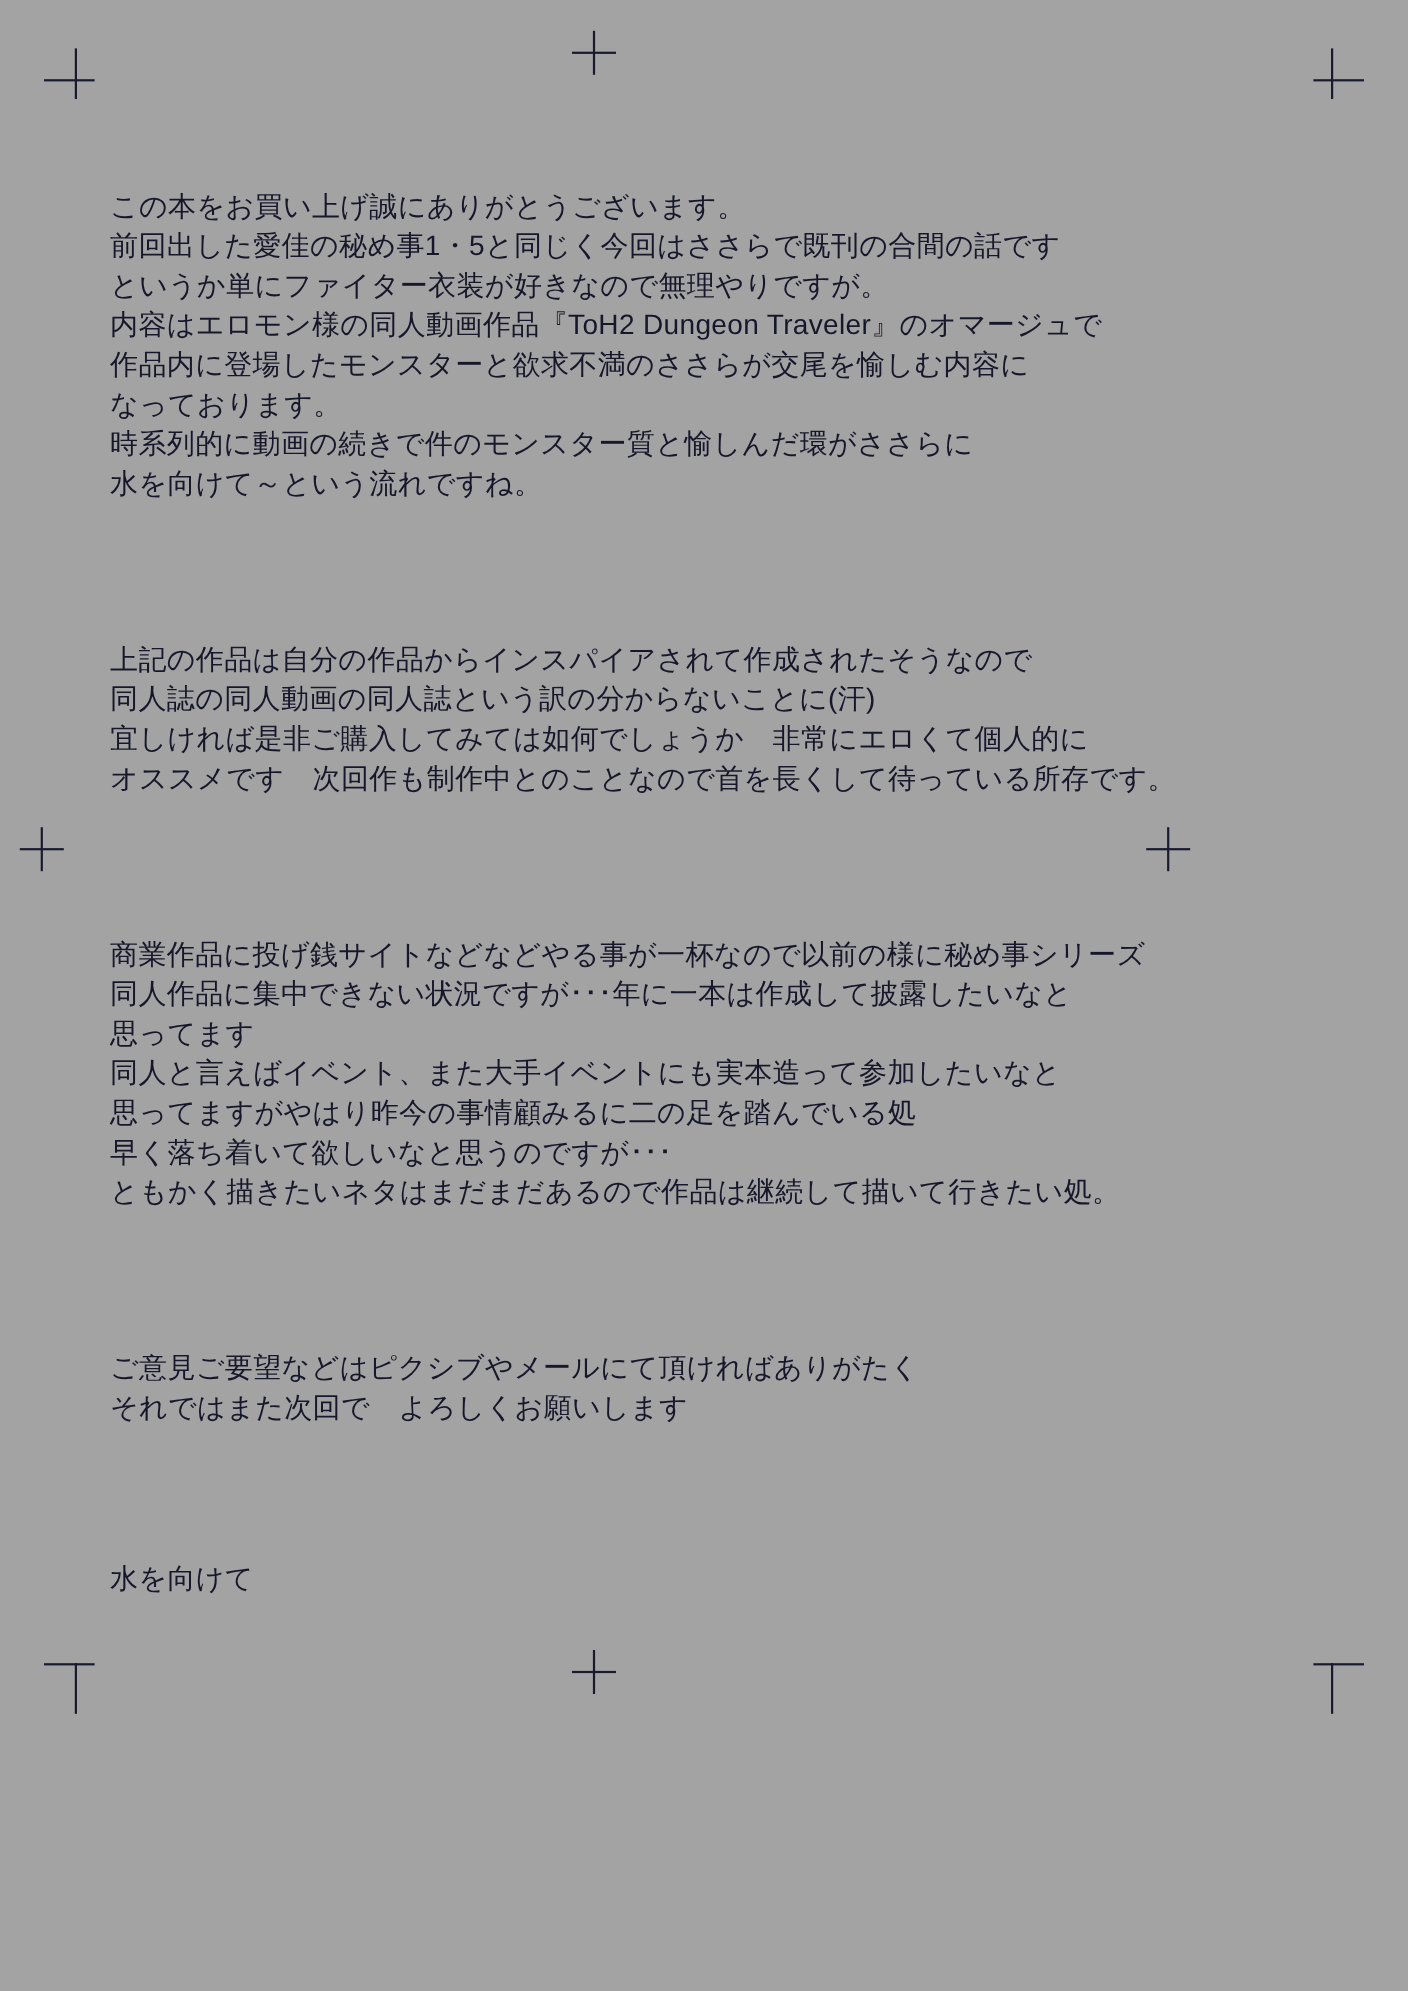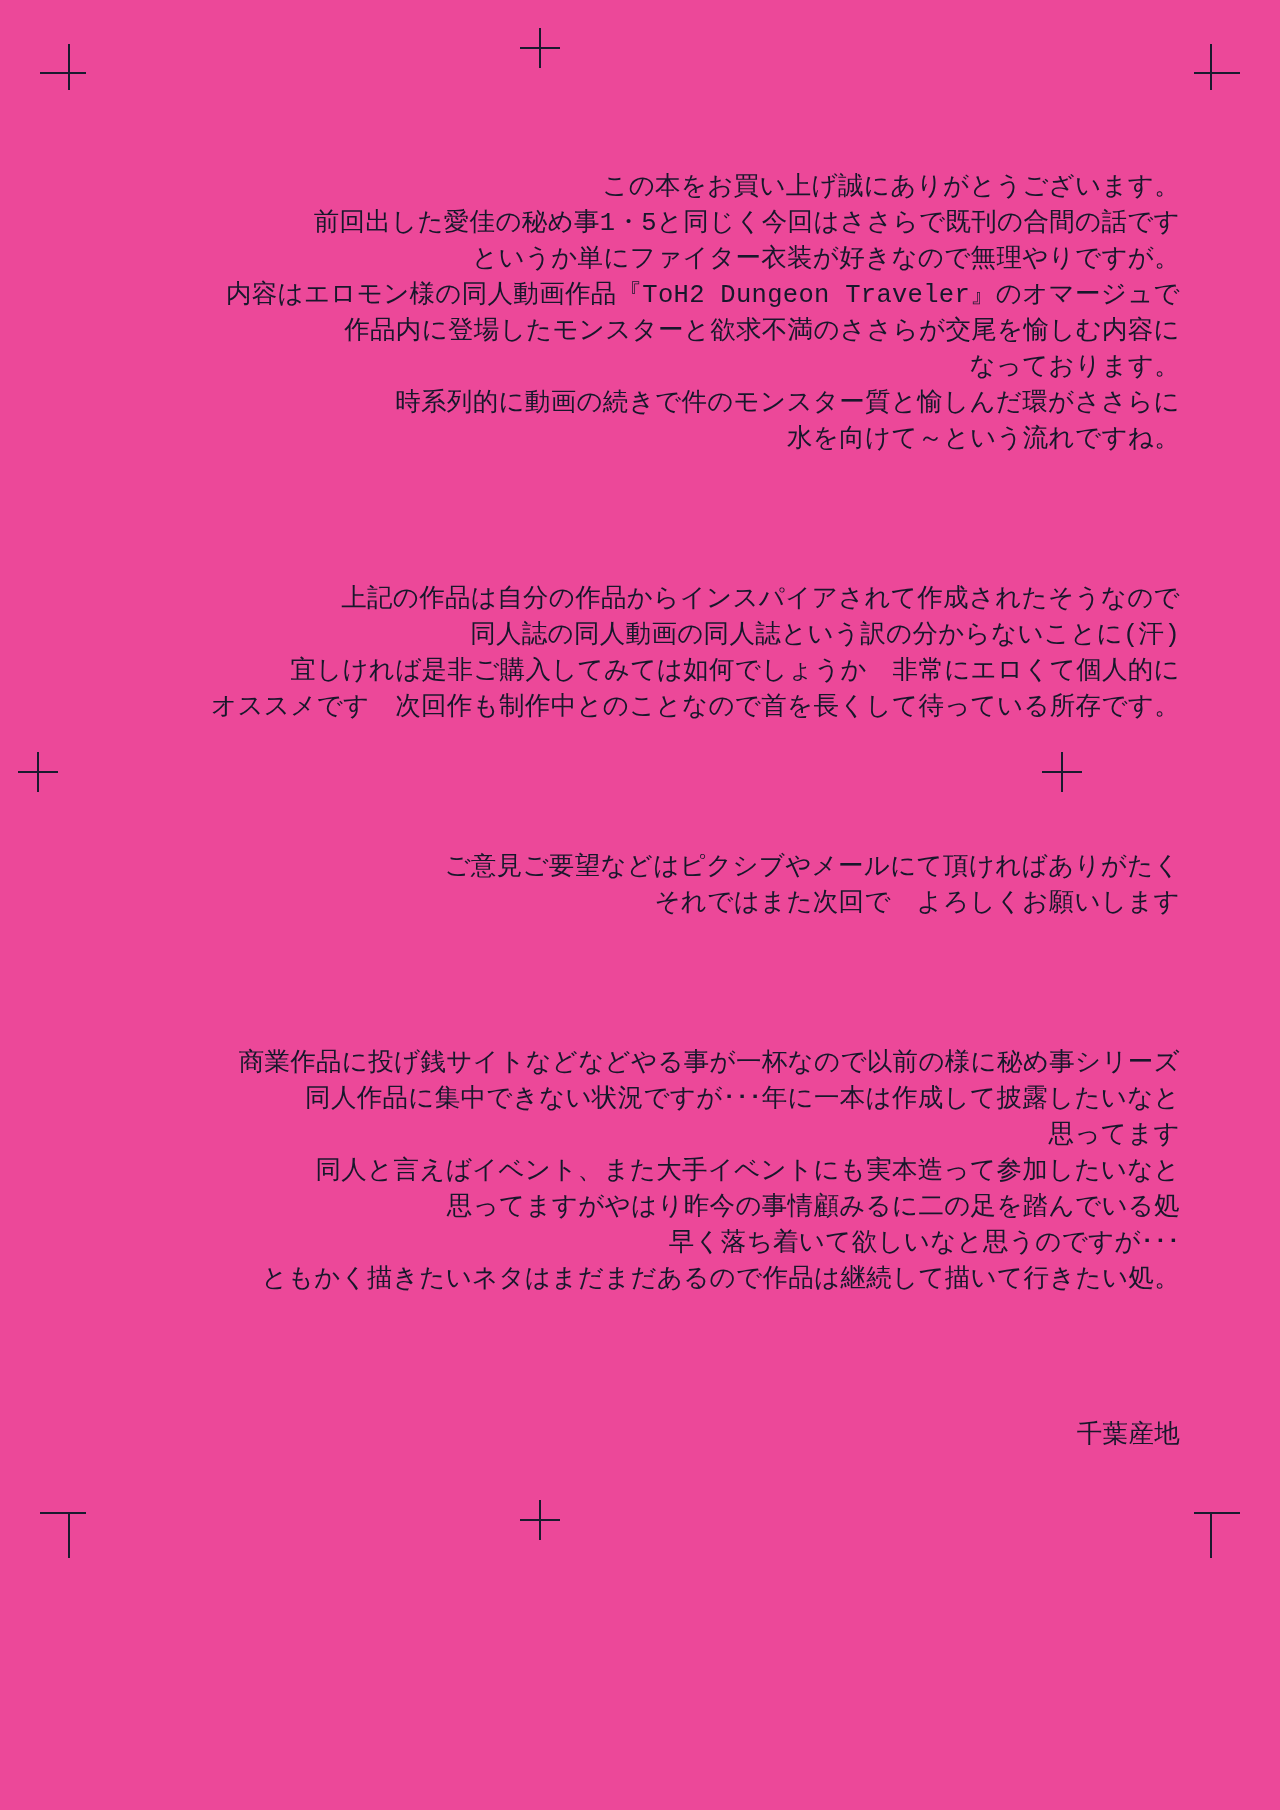--- a/index.html
+++ b/index.html
@@ -4,24 +4,23 @@
 <style>
   html, body {
     margin: 0;
     padding: 0;
     background: #ffffff;
   }
   .page {
     position: relative;
     width: 1280px;
     height: 1810px;
-    background: #ec4899;
+    background: #a3a3a3;
     overflow: hidden;
-    font-family: Liberation Mono, monospace;
-    text-align: right;
+    font-family: Liberation Sans, sans-serif;
   }
 
   
   .mark {
     position: absolute;
     pointer-events: none;
   }
   .mark span {
     position: absolute;
     background: #1a1a2e;
@@ -100,25 +99,25 @@
 というか単にファイター衣装が好きなので無理やりですが。
 内容はエロモン様の同人動画作品『ToH2 Dungeon Traveler』のオマージュで
 作品内に登場したモンスターと欲求不満のささらが交尾を愉しむ内容に
 なっております。
 時系列的に動画の続きで件のモンスター質と愉しんだ環がささらに
 水を向けて～という流れですね。</p>
     <p class="para">上記の作品は自分の作品からインスパイアされて作成されたそうなので
 同人誌の同人動画の同人誌という訳の分からないことに(汗)
 宜しければ是非ご購入してみては如何でしょうか　非常にエロくて個人的に
 オススメです　次回作も制作中とのことなので首を長くして待っている所存です。</p>
-    <p class="para">ご意見ご要望などはピクシブやメールにて頂ければありがたく
-それではまた次回で　よろしくお願いします</p>
     <p class="para">商業作品に投げ銭サイトなどなどやる事が一杯なので以前の様に秘め事シリーズ
 同人作品に集中できない状況ですが･･･年に一本は作成して披露したいなと
 思ってます
 同人と言えばイベント、また大手イベントにも実本造って参加したいなと
 思ってますがやはり昨今の事情顧みるに二の足を踏んでいる処
 早く落ち着いて欲しいなと思うのですが･･･
 ともかく描きたいネタはまだまだあるので作品は継続して描いて行きたい処。</p>
-    <p class="signature">千葉産地</p>
+    <p class="para">ご意見ご要望などはピクシブやメールにて頂ければありがたく
+それではまた次回で　よろしくお願いします</p>
+    <p class="signature">水を向けて</p>
   </div>
 
 </div>
 
 </body></html>

